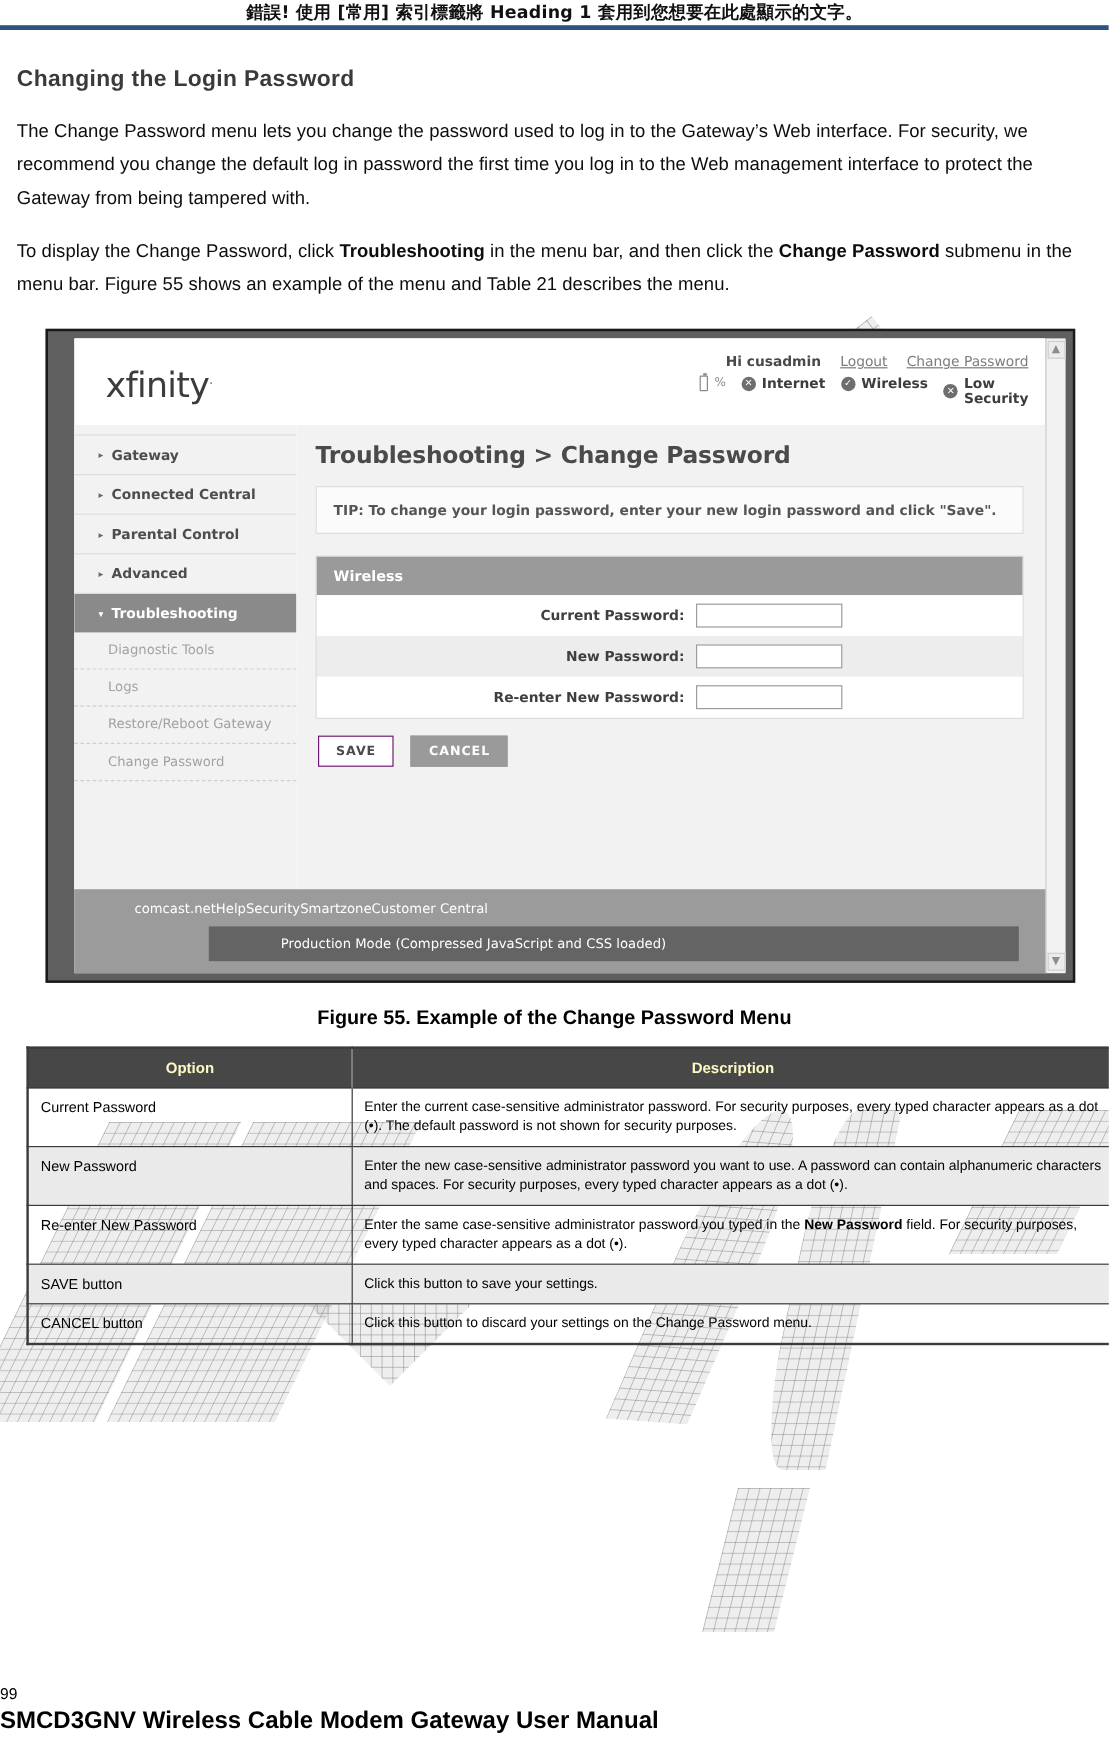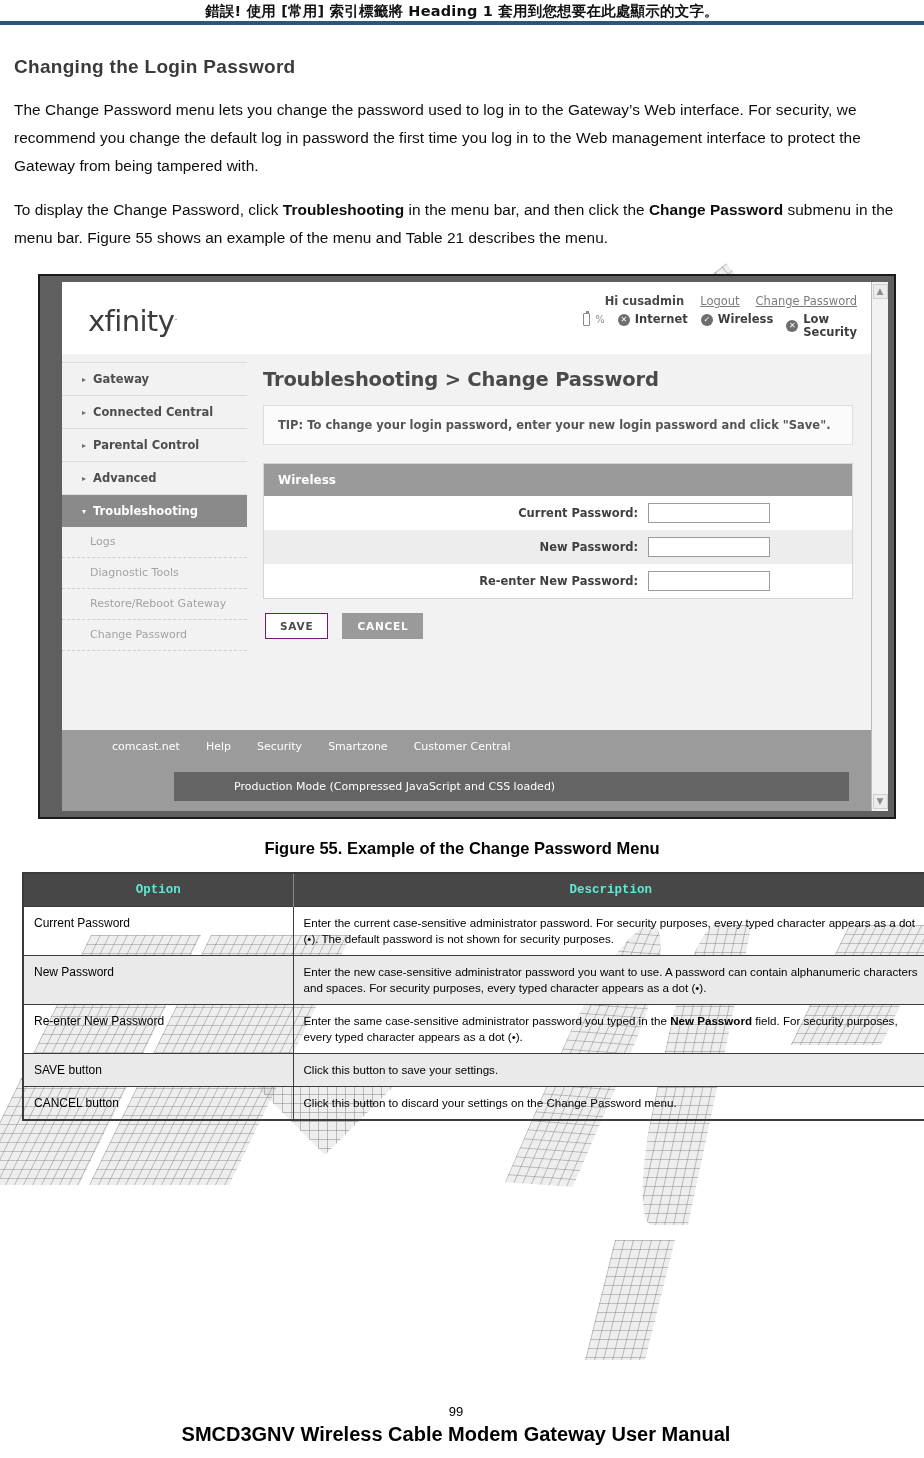--- a/index.html
+++ b/index.html
@@ -161,21 +161,21 @@
     background:#fbfbfb; border:1px solid #dddddd;
     padding: 12px 14px; font-size:11.5px; color:#555; font-weight:700;
     margin-bottom: 18px;
   }
   .panel { border:1px solid #d5d5d5; background:#ffffff; }
   .panel-head {
     background:#9a9a9a; color:#ffffff; font-size:12px; font-weight:700;
     padding: 9px 14px;
   }
   .form-row {
-    display:flex; align-items:center; justify-content:center;
+    display:flex; align-items:center; justify-content:flex-start;
     padding: 7px 14px; background:#ffffff;
   }
   .form-row.alt { background:#ededed; }
   .form-row .lbl {
     width: 54%; text-align:right; padding-right:10px;
     font-size:11.5px; font-weight:700; color:#3f3f3f;
   }
   .form-row input[type=text] {
     width: 122px; height: 20px; border:1px solid #9c9c9c;
     background:#ffffff; font-size:11px; padding: 0 4px;
@@ -185,22 +185,22 @@
   .btn {
     font-size:10.5px; font-weight:700; letter-spacing:.8px;
     padding: 6px 14px; min-width:62px; text-align:center;
   }
   .btn.save { background:#ffffff; border:1px solid #701a75; color:#4a4a4a; }
   .btn.cancel { background:#9a9a9a; border:1px solid #9a9a9a; color:#ffffff; }
 
   
   .ui-foot { background:#9b9b9b; padding: 10px 0 0 0; }
   .foot-links {
-    display:flex; gap:26px; padding-left: 50px;
-    font-size:11px; color:#ffffff; margin-bottom: 19px;
+    display:flex; padding-left: 50px;
+    font-size:11px; color:#ffffff; margin-bottom: 8px;
   }
   .prod-bar {
     background:#646464; color:#ffffff; font-size:11px;
     padding: 8px 0 8px 60px; margin: 0 22px 0 112px;
   }
   .foot-pad { height: 10px; }
 
   
   .fig-caption, .tbl-title {
     position:relative; z-index:2; text-align:center;
@@ -211,41 +211,40 @@
 
   
   table.data {
     position:relative; z-index:2;
     width: 908px; margin: 14px 0 0 8px;
     border-collapse: collapse;
     border: 2px solid #3b3b3b;
     table-layout: fixed;
   }
   table.data th {
-    background:#474747; color:#5eead4; font-size:12.5px; font-weight:700;
+    background:#474747; color:#fef9c3; font-size:12.5px; font-weight:700;
     padding: 9px 6px; text-align:center;
     border-right:1px solid #8a8a8a;
-    font-family:Liberation Mono, monospace;
   }
   table.data th:last-child { border-right:none; }
   table.data td {
     border: 1px solid #3b3b3b;
     padding: 8px 8px 8px 10px;
     font-size: 11.6px; line-height: 16px; color:#000;
     vertical-align: top;
   }
   table.data tr.shaded td { background:#eaeaea; }
   table.data td.opt { font-size:12px; }
   table.data td b { font-weight:700; }
   .col-opt { width: 270px; }
 
   
   .page-foot {
     position:absolute; left:0; right:12px; bottom: 12px; z-index:2;
-    text-align:center;
+    text-align:left;
   }
   .page-num { font-size: 13px; color:#000; margin-bottom: 4px; }
   .foot-title { font-size: 20px; font-weight:700; color:#000; }
 </style>
 </head>
 <body>
 
 <div class="watermark">
   <div class="wm-shape" style="left:560px; top:330px; width:120px; height:140px; transform:skewX(-28deg) rotate(18deg);"></div>
   <div class="wm-shape" style="left:620px; top:300px; width:150px; height:90px; transform:rotate(-38deg);"></div>
@@ -322,22 +321,22 @@
                 <span>Parental Control</span>
               </div>
               <div class="side-item">
                 <span class="caret">▸</span>
                 <span>Advanced</span>
               </div>
               <div class="side-item active">
                 <span class="caret">▾</span>
                 <span>Troubleshooting</span>
               </div>
+              <div class="side-sub">Diagnostic Tools</div>
               <div class="side-sub">Logs</div>
-              <div class="side-sub">Diagnostic Tools</div>
               <div class="side-sub">Restore/Reboot Gateway</div>
               <div class="side-sub">Change Password</div>
             </div>
 
             <div class="ui-content">
               <div class="crumb">Troubleshooting &gt; Change Password</div>
               <div class="tip-box">TIP: To change your login password, enter your new login password and click "Save".</div>
 
               <div class="panel">
                 <div class="panel-head">Wireless</div>

